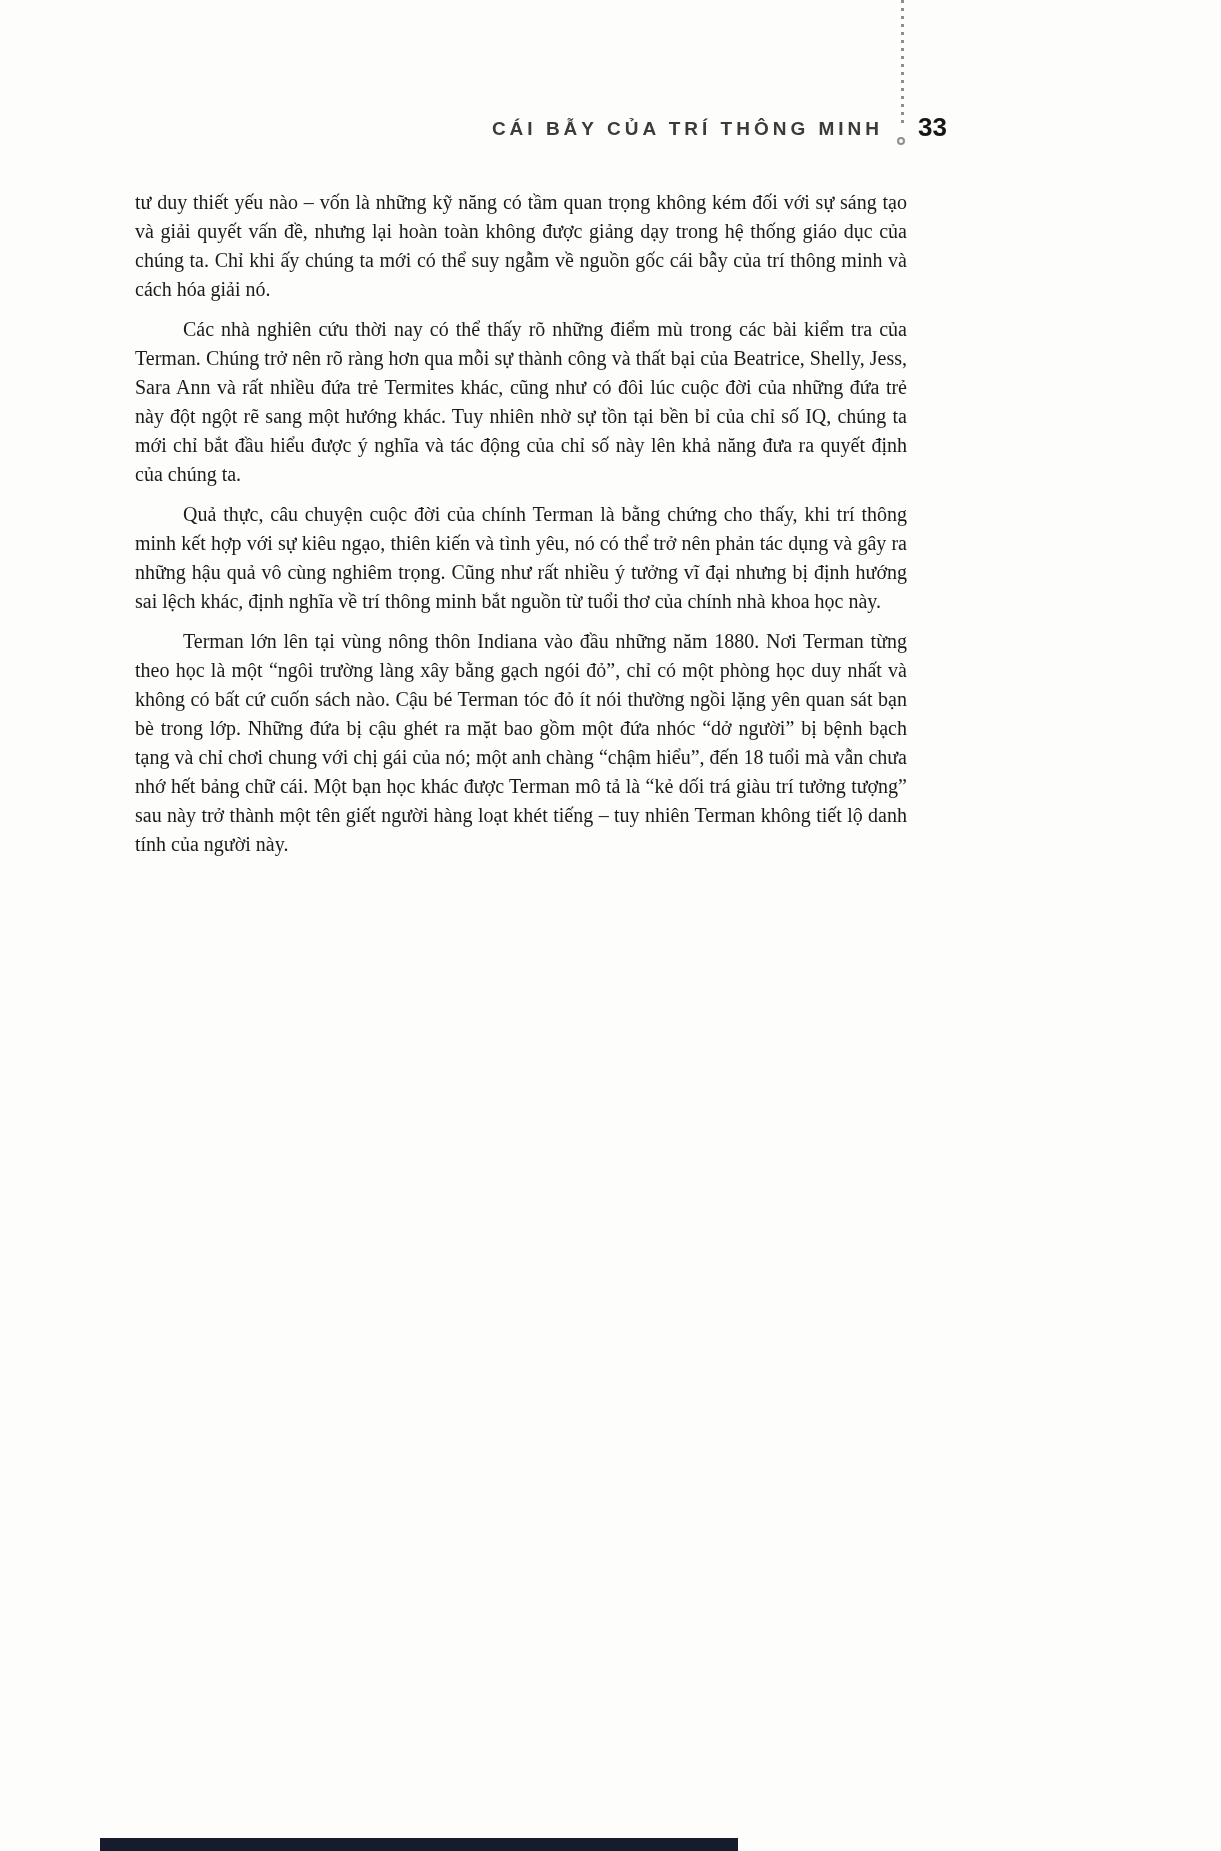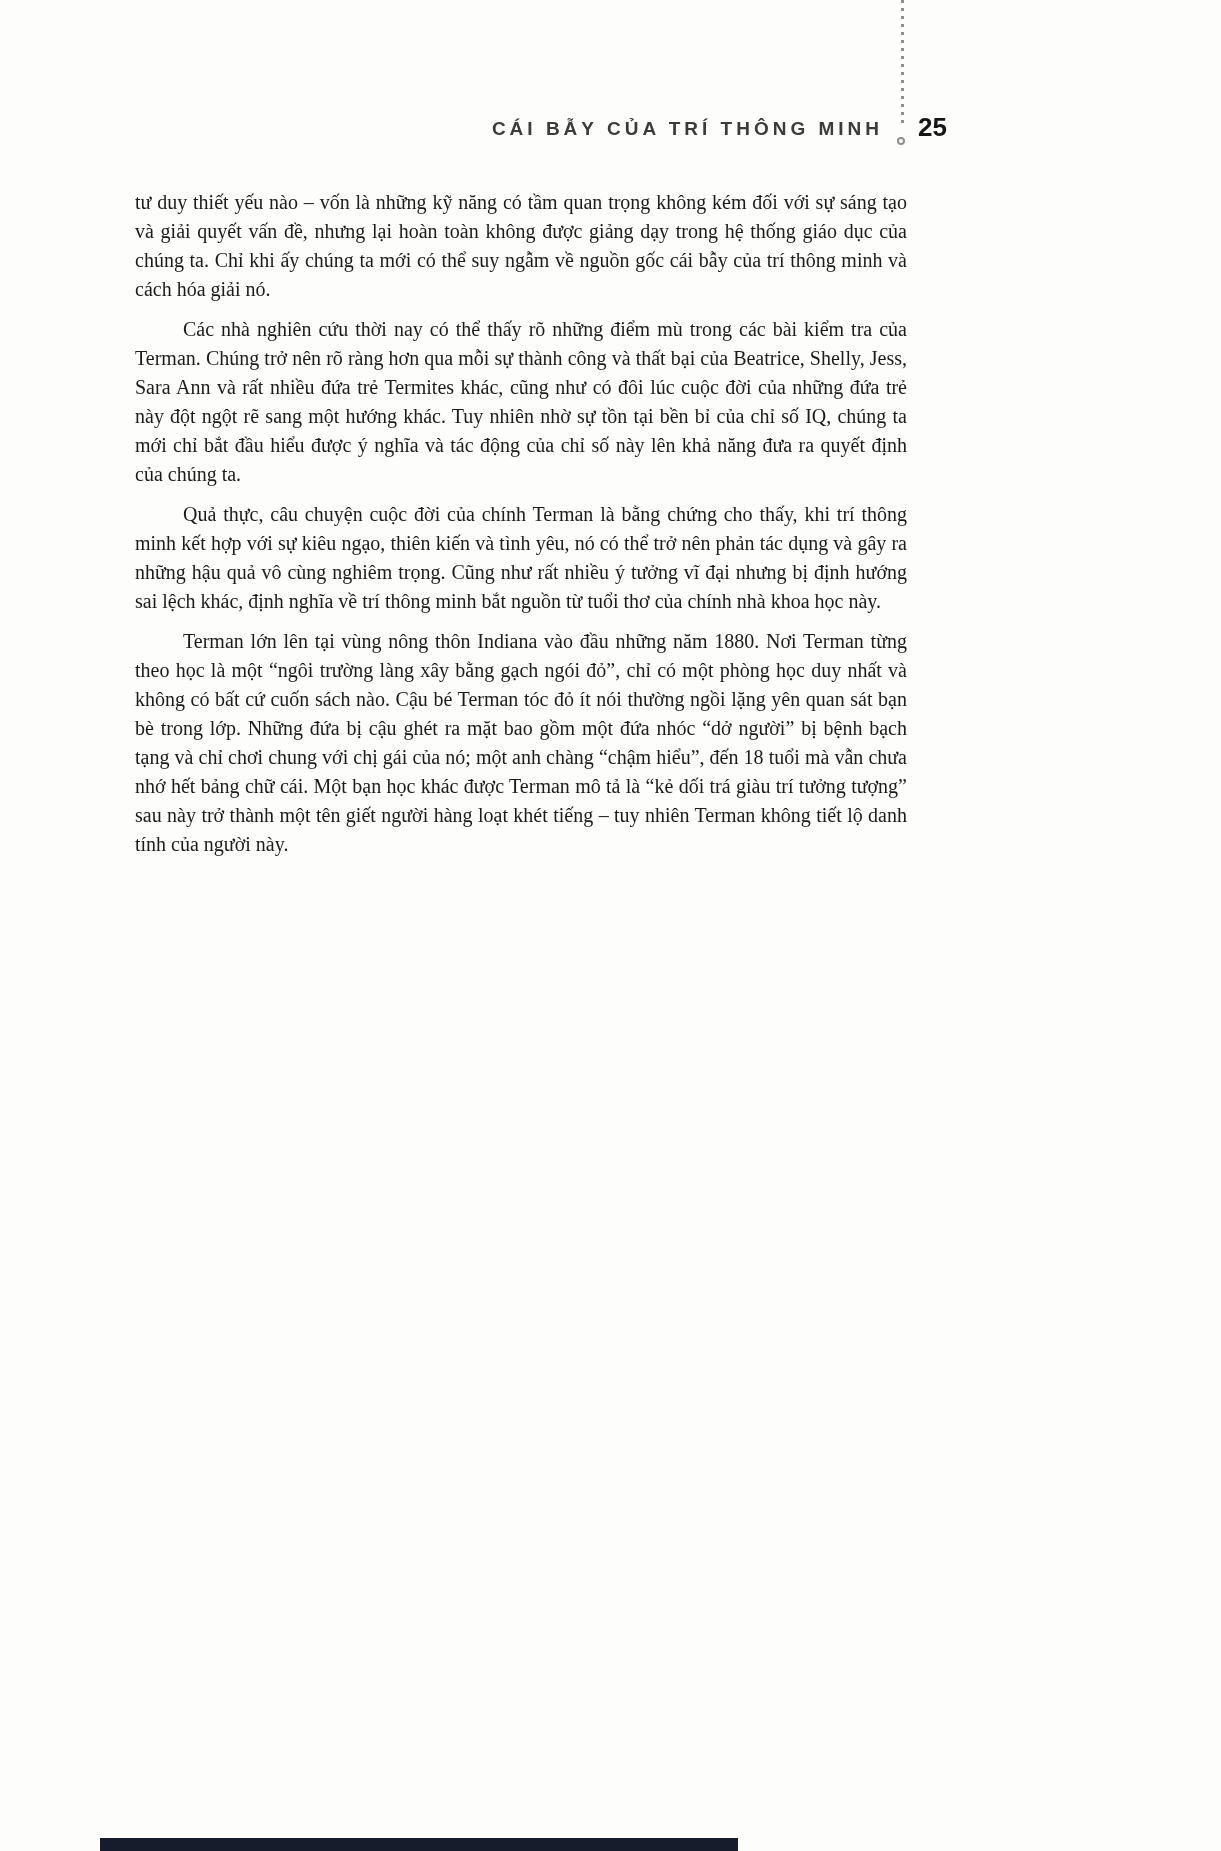--- a/index.html
+++ b/index.html
@@ -92,21 +92,21 @@
 </head>
 <body>
 
 <div class="page">
 
   <div class="dotted-divider"></div>
   <div class="circle-ornament"></div>
 
   <div class="running-title">CÁI BẪY CỦA TRÍ THÔNG MINH</div>
 
-  <div class="page-number">25</div>
+  <div class="page-number">33</div>
 
   <div class="page-body">
     <p>tư duy thiết yếu nào – vốn là những kỹ năng có tầm quan trọng không kém đối với sự sáng tạo và giải quyết vấn đề, nhưng lại hoàn toàn không được giảng dạy trong hệ thống giáo dục của chúng ta. Chỉ khi ấy chúng ta mới có thể suy ngẫm về nguồn gốc cái bẫy của trí thông minh và cách hóa giải nó.</p>
     <p class="indent">Các nhà nghiên cứu thời nay có thể thấy rõ những điểm mù trong các bài kiểm tra của Terman. Chúng trở nên rõ ràng hơn qua mỗi sự thành công và thất bại của Beatrice, Shelly, Jess, Sara Ann và rất nhiều đứa trẻ Termites khác, cũng như có đôi lúc cuộc đời của những đứa trẻ này đột ngột rẽ sang một hướng khác. Tuy nhiên nhờ sự tồn tại bền bỉ của chỉ số IQ, chúng ta mới chỉ bắt đầu hiểu được ý nghĩa và tác động của chỉ số này lên khả năng đưa ra quyết định của chúng ta.</p>
     <p class="indent">Quả thực, câu chuyện cuộc đời của chính Terman là bằng chứng cho thấy, khi trí thông minh kết hợp với sự kiêu ngạo, thiên kiến và tình yêu, nó có thể trở nên phản tác dụng và gây ra những hậu quả vô cùng nghiêm trọng. Cũng như rất nhiều ý tưởng vĩ đại nhưng bị định hướng sai lệch khác, định nghĩa về trí thông minh bắt nguồn từ tuổi thơ của chính nhà khoa học này.</p>
     <p class="indent">Terman lớn lên tại vùng nông thôn Indiana vào đầu những năm 1880. Nơi Terman từng theo học là một “ngôi trường làng xây bằng gạch ngói đỏ”, chỉ có một phòng học duy nhất và không có bất cứ cuốn sách nào. Cậu bé Terman tóc đỏ ít nói thường ngồi lặng yên quan sát bạn bè trong lớp. Những đứa bị cậu ghét ra mặt bao gồm một đứa nhóc “dở người” bị bệnh bạch tạng và chỉ chơi chung với chị gái của nó; một anh chàng “chậm hiểu”, đến 18 tuổi mà vẫn chưa nhớ hết bảng chữ cái. Một bạn học khác được Terman mô tả là “kẻ dối trá giàu trí tưởng tượng” sau này trở thành một tên giết người hàng loạt khét tiếng – tuy nhiên Terman không tiết lộ danh tính của người này.</p>
   </div>
 
   <div class="footer-bar"></div>
 

